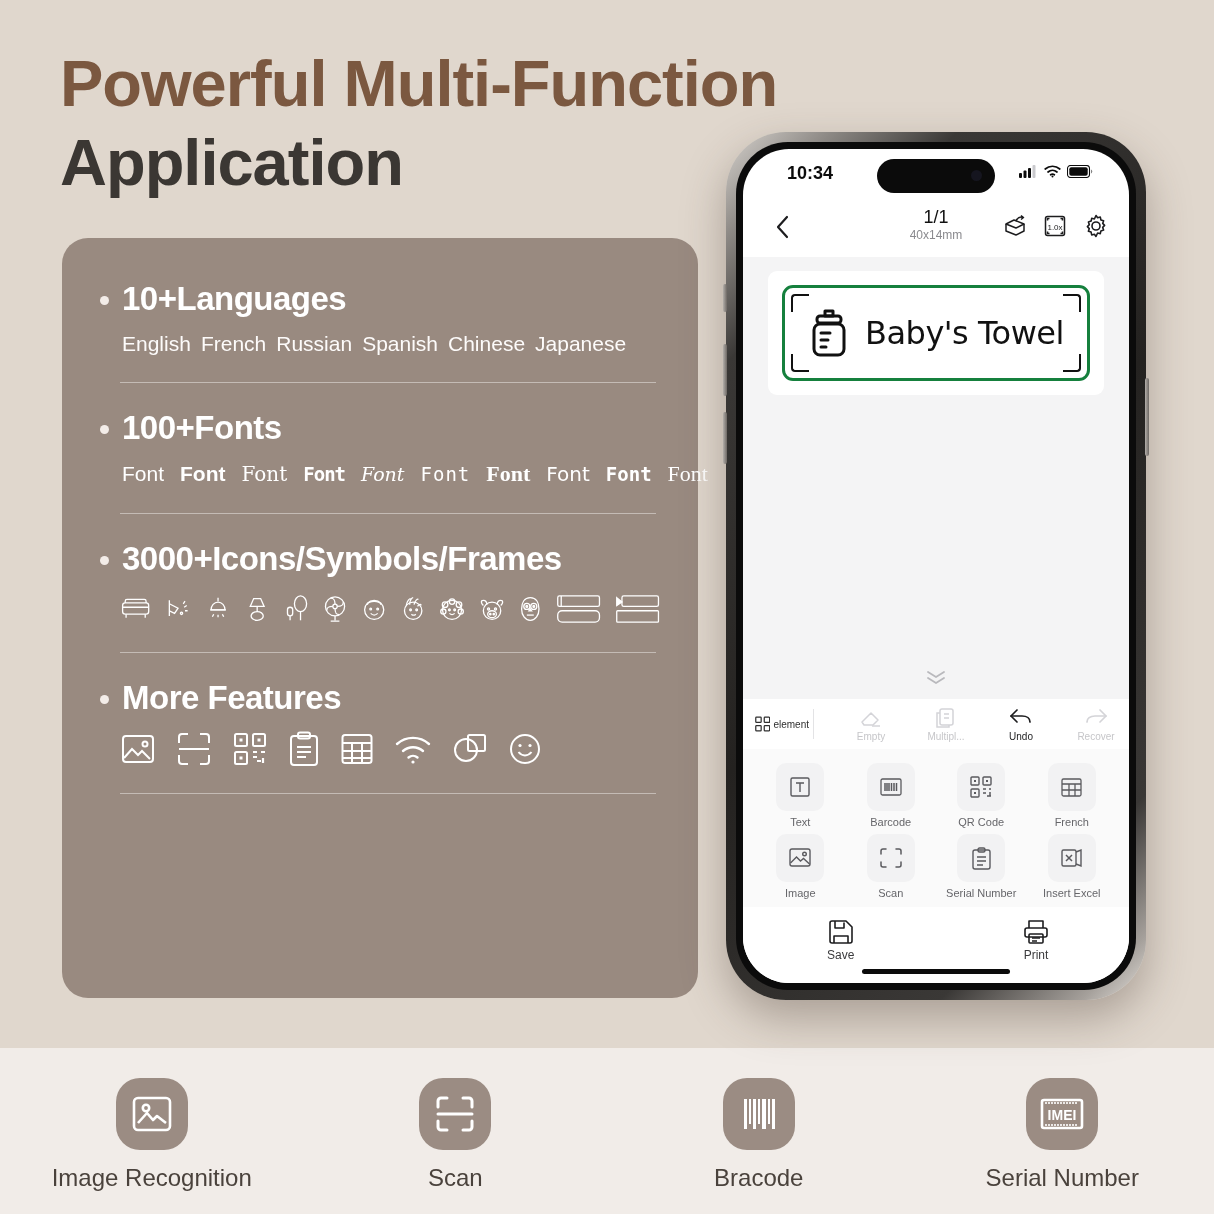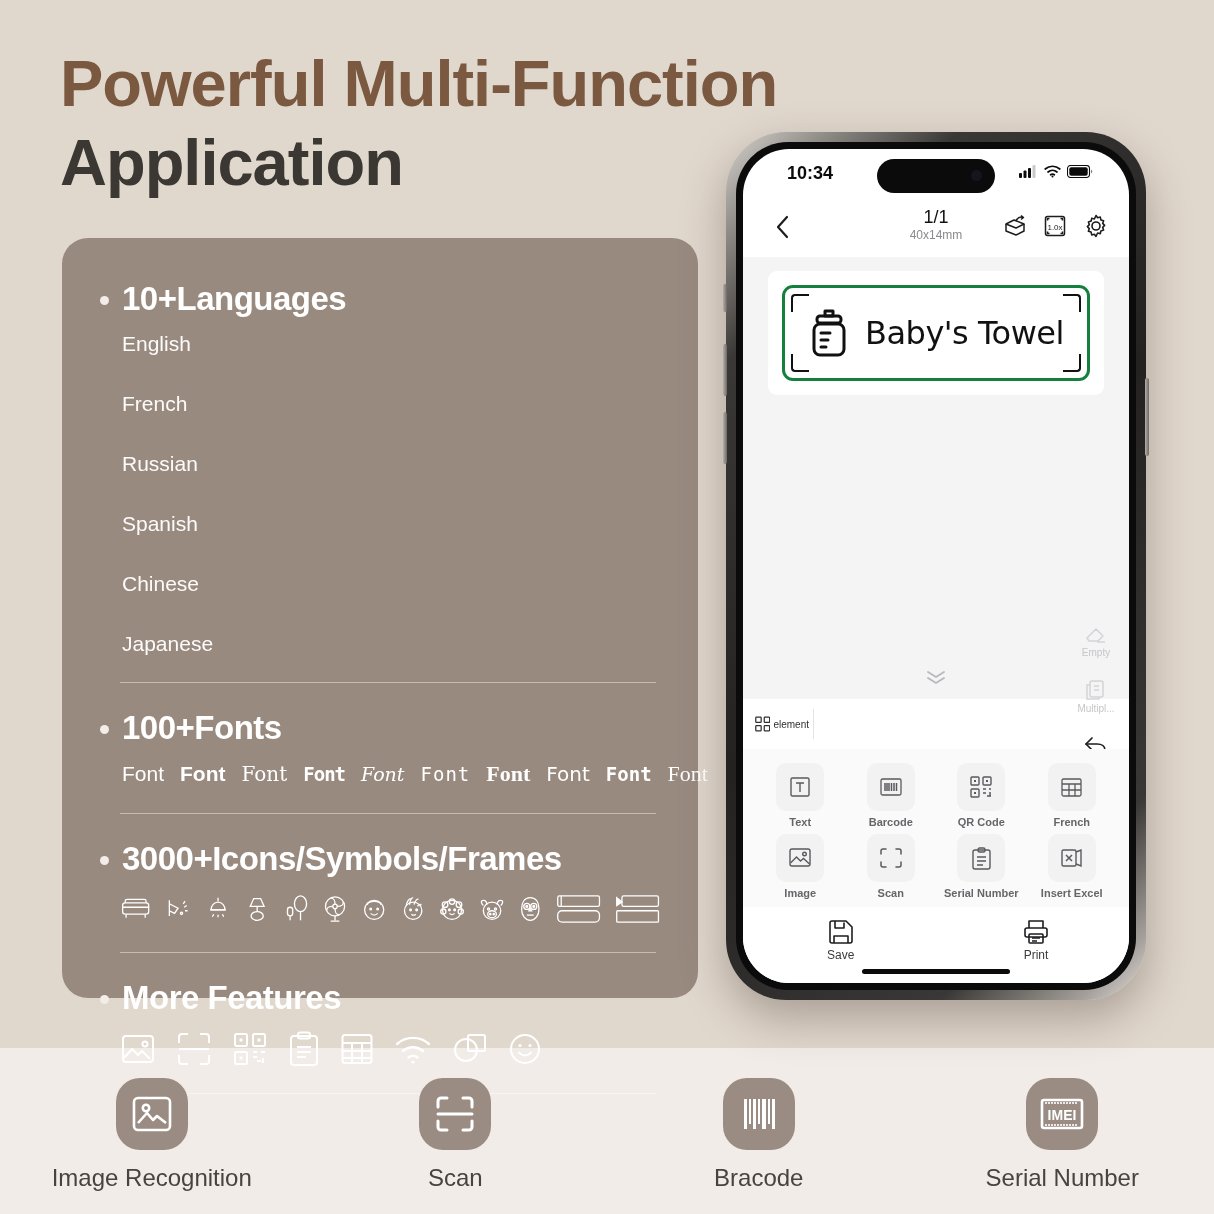--- a/index.html
+++ b/index.html
@@ -27,21 +27,21 @@
     background:#998a80; border-radius:26px;
     padding:42px 38px 0 38px;
   }
   .feature { position:relative; }
   .feat-title {
     color:#ffffff; font-size:33px; font-weight:bold; letter-spacing:-0.5px;
     display:flex; align-items:center; gap:13px; margin-bottom:14px;
   }
   .bullet { width:9px; height:9px; border-radius:50%; background:#f3ece8; flex:0 0 auto; margin-top:3px; }
 
-  .lang-row { display:flex; gap:36px; color:#fdfbfa; font-size:21px; padding-left:22px;flex-direction:column; }
+  .lang-row { display:flex; gap:10px; color:#fdfbfa; font-size:21px; padding-left:22px; }
 
   .font-row { display:flex; gap:16px; color:#ffffff; font-size:21px; padding-left:22px; align-items:baseline; }
   .f1 { font-family:"Liberation Sans",sans-serif; }
   .f2 { font-family:"Liberation Sans",sans-serif; font-weight:bold; }
   .f3 { font-family:"DejaVu Serif",serif; font-weight:300; font-size:20px; }
   .f4 { font-family:"DejaVu Sans Mono",monospace; font-weight:bold; font-size:19px; letter-spacing:-1px;}
   .f5 { font-family:"DejaVu Serif",serif; font-style:italic; font-size:19px; }
   .f6 { font-family:"DejaVu Sans Mono",monospace; font-size:19px; letter-spacing:1px; text-decoration:none; }
   .f7 { font-family:"Liberation Serif",serif; font-weight:bold; font-size:22px; }
   .f8 { font-family:"DejaVu Sans",sans-serif; font-size:20px; }
@@ -109,29 +109,29 @@
   .c-bl { left:6px; bottom:6px; border-right:none; border-top:none; border-radius:0 0 0 4px; }
   .c-br { right:6px; bottom:6px; border-left:none; border-top:none; border-radius:0 0 4px 0; }
   .label-text { font-size:32px; color:#111; font-family:"DejaVu Sans",sans-serif; letter-spacing:-0.5px; }
   .collapse-chev { position:absolute; left:50%; transform:translateX(-50%); bottom:10px; }
 
   
   .toolbar { position:absolute; left:0; top:550px; right:0; height:50px; background:#fff; display:flex; align-items:center; }
   .tb-element { display:flex; align-items:center; gap:3px; padding-left:12px; width:66px; }
   .tb-element .lbl { font-size:10px; color:#2f2f2f; }
   .tb-sep { width:1px; height:30px; background:#e3e3e5; margin-left:4px; }
-  .tb-actions { margin-left:auto; display:flex; gap:21px; padding-right:6px;flex-direction:column; }
+  .tb-actions { margin-left:auto; display:flex; gap:21px; padding-right:6px; }
   .tb-act { display:flex; flex-direction:column; align-items:center; gap:2px; width:54px; }
   .tb-act .lbl { font-size:10px; color:#c6c6c9; white-space:nowrap; }
   .tb-act.active .lbl { color:#1d1d1f; }
 
   
   .panel { position:absolute; left:0; top:600px; right:0; height:178px; background:#fafafa; }
   .grid { display:grid; grid-template-columns:repeat(4,1fr); row-gap:6px; padding:14px 12px 0 12px; }
-  .gitem { display:flex; flex-direction:column; align-items:center; gap:5px;font-weight:bold; }
+  .gitem { display:flex; flex-direction:column; align-items:center; gap:5px; }
   .gtile { width:48px; height:48px; background:#f2f2f3; border-radius:10px; display:flex; align-items:center; justify-content:center; }
   .gitem .lbl { font-size:11px; color:#66666a; }
   .dots { position:absolute; left:50%; transform:translateX(-50%); bottom:6px; display:flex; gap:7px; }
   .dot { width:6px; height:6px; border-radius:50%; background:#d9d9dd; }
   .dot.on { background:#3a3a3c; }
 
   
   .bottombar { position:absolute; left:0; bottom:0; right:0; height:76px; background:#fff; }
   .bb-item { position:absolute; top:12px; display:flex; flex-direction:column; align-items:center; gap:3px; }
   .bb-save { left:84px; }

